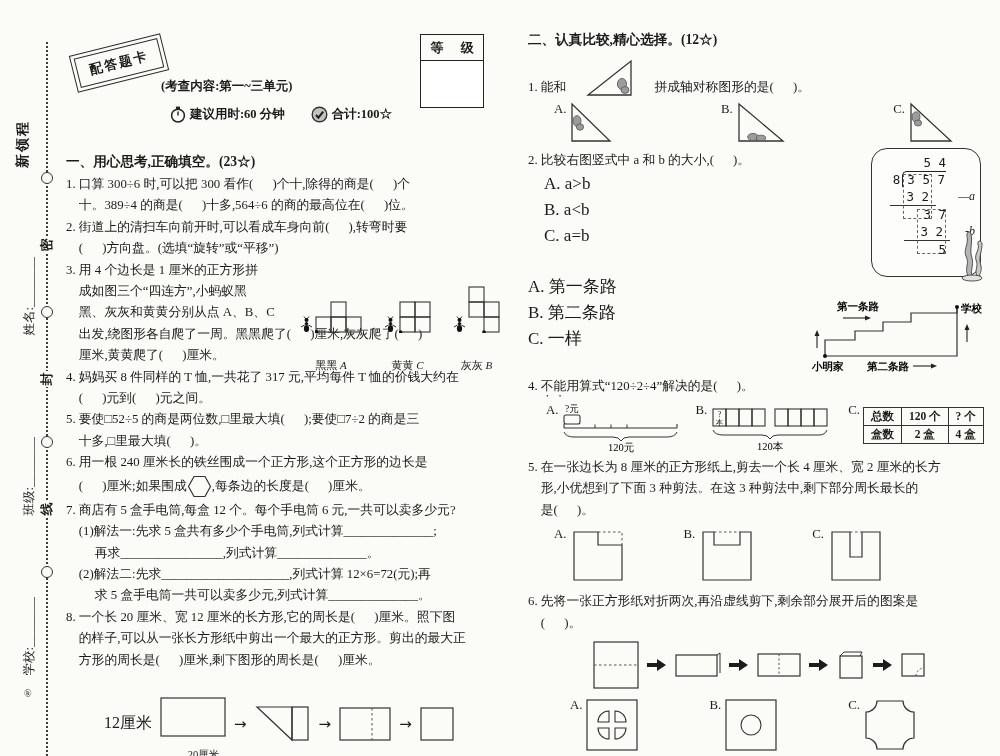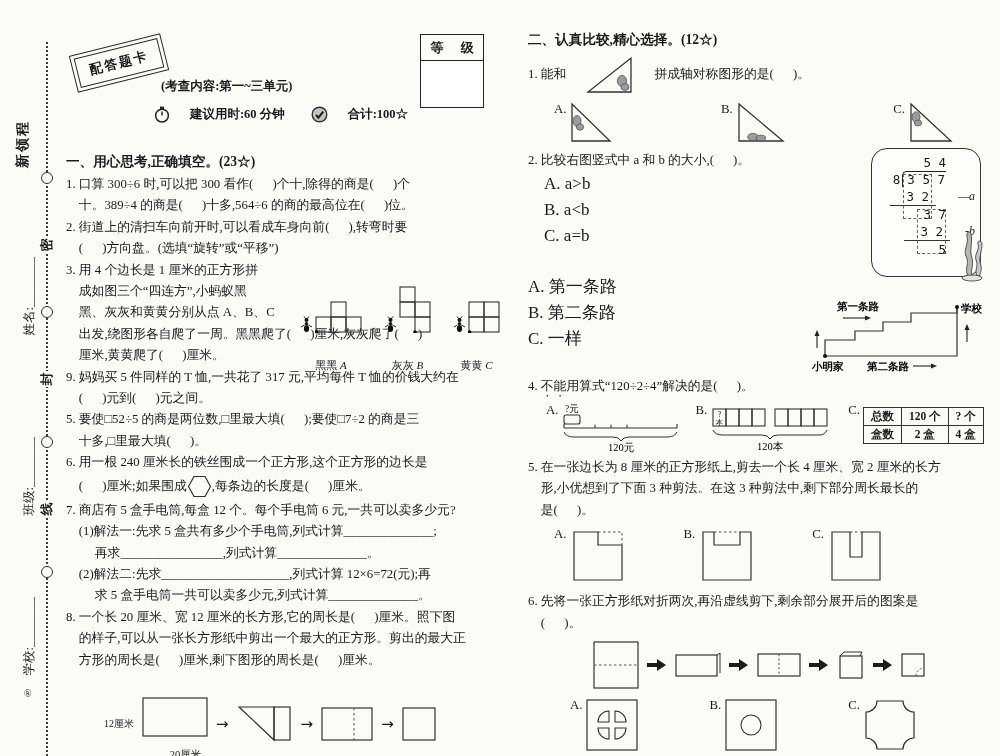--- a/index.html
+++ b/index.html
@@ -22,39 +22,39 @@
   .sect{font-weight:bold;font-size:13.6px;line-height:24px;white-space:pre;}
   
   .hdr{position:relative;height:122px;}
   .stamp{position:absolute;left:10px;top:20px;transform:rotate(-14deg);
          border:1.5px solid #2c2c2c;outline:1.5px solid #2c2c2c;outline-offset:3px;
          padding:5px 12px;font-weight:bold;font-size:13px;letter-spacing:2px;background:#fbfbf8;}
   .title{position:absolute;left:95px;top:14px;width:240px;text-align:center;font-size:21px;font-weight:bold;letter-spacing:2px;}
   .scope{position:absolute;left:95px;top:50px;width:240px;text-align:left;font-size:12.5px;font-weight:bold;}
   .meta{position:absolute;left:60px;top:78px;width:310px;display:flex;justify-content:center;gap:26px;
         font-size:12.5px;font-weight:bold;align-items:center;}
-  .meta .mitem{display:flex;align-items:flex-start;gap:20px;white-space:pre;}
+  .meta .mitem{display:flex;align-items:flex-start;gap:4px;white-space:pre;}
   .grade{position:absolute;right:32px;top:6px;width:64px;}
   .grade .hd{border:1.6px solid #222;height:25px;line-height:25px;text-align:center;font-weight:bold;font-size:13px;letter-spacing:7px;padding-left:7px;}
   .grade .bd{border:1.6px solid #222;border-top:none;height:46px;background:#fff;}
   
   .q{position:relative;}
   .q3fig{position:absolute;right:0;top:2px;width:216px;display:flex;gap:22px;align-items:flex-end;}
   .tet{text-align:center;font-size:11px;white-space:pre;}
   .tet .lab{display:block;margin-top:1px;}
   .tet .shp{display:flex;align-items:flex-end;gap:2px;}
   svg{display:block;}
   .narrow{width:232px;}
   .figrow{display:flex;align-items:center;gap:8px;margin:4px 0 2px 38px;}
   .r8cell{text-align:center;font-size:10.5px;white-space:pre;}
   .arrowtxt{font-family:"DejaVu Sans",sans-serif;font-size:15px;}
   
   .optline{white-space:pre;font-size:17px;line-height:26px;}
   .halfw{width:56%;}
-  .q1line{display:flex;align-items:center;gap:20px;height:46px;}
+  .q1line{display:flex;align-items:flex-end;gap:20px;height:46px;}
   .q1opts{display:flex;align-items:center;margin:4px 0 6px 26px;width:400px;justify-content:space-between;}
   .q1opts .oi, .oi{display:flex;align-items:flex-start;gap:3px;font-size:12.8px;white-space:pre;}
   .divbox{position:absolute;right:2px;top:-2px;width:108px;height:122px;border:1.5px solid #333;border-radius:16px;
           font-family:"DejaVu Sans Mono",monospace;font-size:12.5px;padding-top:5px;background:#fdfdfb;}
   .drow{height:17px;line-height:17px;text-align:right;padding-right:34px;position:relative;}
   .drow.b1{padding-right:48px;}
   .bkt{border-left:1.4px solid #222;border-top:1.4px solid #222;border-top-left-radius:5px;padding:0 1px 0 4px;margin-left:2px;}
   .dashbox{border:1px dashed #666;padding:14px 2px;}
   .dlab{position:absolute;right:5px;top:0;font-family:"Liberation Serif",serif;font-style:italic;font-size:12px;}
   .sline{border-top:1.3px solid #333;width:46px;margin-left:auto;}
@@ -156,65 +156,65 @@
         <div class="shp">
           <svg width="13" height="17" viewBox="0 0 13 17">
             <line x1="4" y1="0.5" x2="6" y2="3" stroke="#111" stroke-width="0.9"></line>
               <line x1="9" y1="0.5" x2="7" y2="3" stroke="#111" stroke-width="0.9"></line>
             <circle cx="6.5" cy="4" r="2" fill="#111"></circle>
               <circle cx="6.5" cy="7.6" r="1.7" fill="#111"></circle>
             <ellipse cx="6.5" cy="12.6" rx="2.6" ry="3.5" fill="#111"></ellipse>
             <line x1="4.6" y1="9" x2="1" y2="11" stroke="#111" stroke-width="0.9"></line>
               <line x1="8.4" y1="9" x2="12" y2="11" stroke="#111" stroke-width="0.9"></line>
           </svg>
-          <svg width="32" height="47" viewBox="0 0 32 47">
+          <svg width="32" height="32" viewBox="0 0 32 32">
             <g fill="none" stroke="#333" stroke-width="1.1">
               <rect x="1" y="1" width="15" height="15"></rect>
-                <rect x="1" y="16" width="15" height="15"></rect>
-              <rect x="16" y="16" width="15" height="15"></rect>
-                <rect x="16" y="31" width="15" height="15"></rect>
+                <rect x="16" y="1" width="15" height="15"></rect>
+              <rect x="1" y="16" width="15" height="15"></rect>
+                <rect x="16" y="16" width="15" height="15"></rect>
             </g>
-            <circle cx="16" cy="46" r="1.8" fill="#111"></circle>
+            <circle cx="1.6" cy="31" r="1.8" fill="#111"></circle>
           </svg>
         </div>
-        <span class="lab"><span>灰灰</span> <i>B</i></span>
+        <span class="lab"><span>黄黄</span> <i>C</i></span>
       </div>
       <div class="tet">
         <div class="shp">
           <svg width="13" height="17" viewBox="0 0 13 17">
             <line x1="4" y1="0.5" x2="6" y2="3" stroke="#111" stroke-width="0.9"></line>
               <line x1="9" y1="0.5" x2="7" y2="3" stroke="#111" stroke-width="0.9"></line>
             <circle cx="6.5" cy="4" r="2" fill="#111"></circle>
               <circle cx="6.5" cy="7.6" r="1.7" fill="#111"></circle>
             <ellipse cx="6.5" cy="12.6" rx="2.6" ry="3.5" fill="#111"></ellipse>
             <line x1="4.6" y1="9" x2="1" y2="11" stroke="#111" stroke-width="0.9"></line>
               <line x1="8.4" y1="9" x2="12" y2="11" stroke="#111" stroke-width="0.9"></line>
           </svg>
-          <svg width="32" height="32" viewBox="0 0 32 32">
+          <svg width="32" height="47" viewBox="0 0 32 47">
             <g fill="none" stroke="#333" stroke-width="1.1">
               <rect x="1" y="1" width="15" height="15"></rect>
-                <rect x="16" y="1" width="15" height="15"></rect>
-              <rect x="1" y="16" width="15" height="15"></rect>
-                <rect x="16" y="16" width="15" height="15"></rect>
+                <rect x="1" y="16" width="15" height="15"></rect>
+              <rect x="16" y="16" width="15" height="15"></rect>
+                <rect x="16" y="31" width="15" height="15"></rect>
             </g>
-            <circle cx="1.6" cy="31" r="1.8" fill="#111"></circle>
+            <circle cx="16" cy="46" r="1.8" fill="#111"></circle>
           </svg>
         </div>
-        <span class="lab"><span>黄黄</span> <i>C</i></span>
+        <span class="lab"><span>灰灰</span> <i>B</i></span>
       </div>
     </div>
     <div class="line narrow">3. 用 4 个边长是 1 厘米的正方形拼</div>
     <div class="line narrow">    成如图三个“四连方”,小蚂蚁黑</div>
     <div class="line narrow">    黑、灰灰和黄黄分别从点 A、B、C</div>
     <div class="line">    出发,绕图形各自爬了一周。黑黑爬了(      )厘米,灰灰爬了(      )</div>
     <div class="line">    厘米,黄黄爬了(      )厘米。</div>
   </div>
 
   <div class="q">
-    <div class="line">9. 妈妈买 5 件同样的 T 恤,一共花了 317 元,平均每件 T 恤的价钱大约在</div>
+    <div class="line">4. 妈妈买 8 件同样的 T 恤,一共花了 317 元,平均每件 T 恤的价钱大约在</div>
     <div class="line">    (      )元到(      )元之间。</div>
   </div>
   <div class="q">
     <div class="line">5. 要使□52÷5 的商是两位数,□里最大填(      );要使□7÷2 的商是三</div>
     <div class="line">    十多,□里最大填(      )。</div>
   </div>
   <div class="q">
     <div class="line">6. 用一根 240 厘米长的铁丝围成一个正方形,这个正方形的边长是</div>
     <div class="line" style="display:flex;align-items:center;height:26px">
       <span>    (      )厘米;如果围成</span>
@@ -229,21 +229,21 @@
     <div class="line">    (1)解法一:先求 5 盒共有多少个手电筒,列式计算______________;</div>
     <div class="line">         再求________________,列式计算______________。</div>
     <div class="line">    (2)解法二:先求____________________,列式计算 12×6=72(元);再</div>
     <div class="line">         求 5 盒手电筒一共可以卖多少元,列式计算______________。</div>
   </div>
   <div class="q">
     <div class="line">8. 一个长 20 厘米、宽 12 厘米的长方形,它的周长是(      )厘米。照下图</div>
     <div class="line">    的样子,可以从一张长方形纸中剪出一个最大的正方形。剪出的最大正</div>
     <div class="line">    方形的周长是(      )厘米,剩下图形的周长是(      )厘米。</div>
     <div class="figrow">
-      <span class="r8cell" style="font-size:10px">12厘米</span>
+      <span class="r8cell" style="font-size:16px">12厘米</span>
       <div class="r8cell">
         <svg width="66" height="40" viewBox="0 0 66 40">
             <rect x="1" y="1" width="64" height="38" fill="none" stroke="#333" stroke-width="1.2"></rect>
           </svg>
         <span>20厘米</span>
       </div>
       <span class="arrowtxt">→</span>
       <svg width="56" height="38" viewBox="0 0 56 38">
         <polygon points="2,2 37,2 37,35" fill="none" stroke="#333" stroke-width="1.2"></polygon>
         <rect x="37" y="2" width="16" height="33" fill="none" stroke="#333" stroke-width="1.2"></rect>

